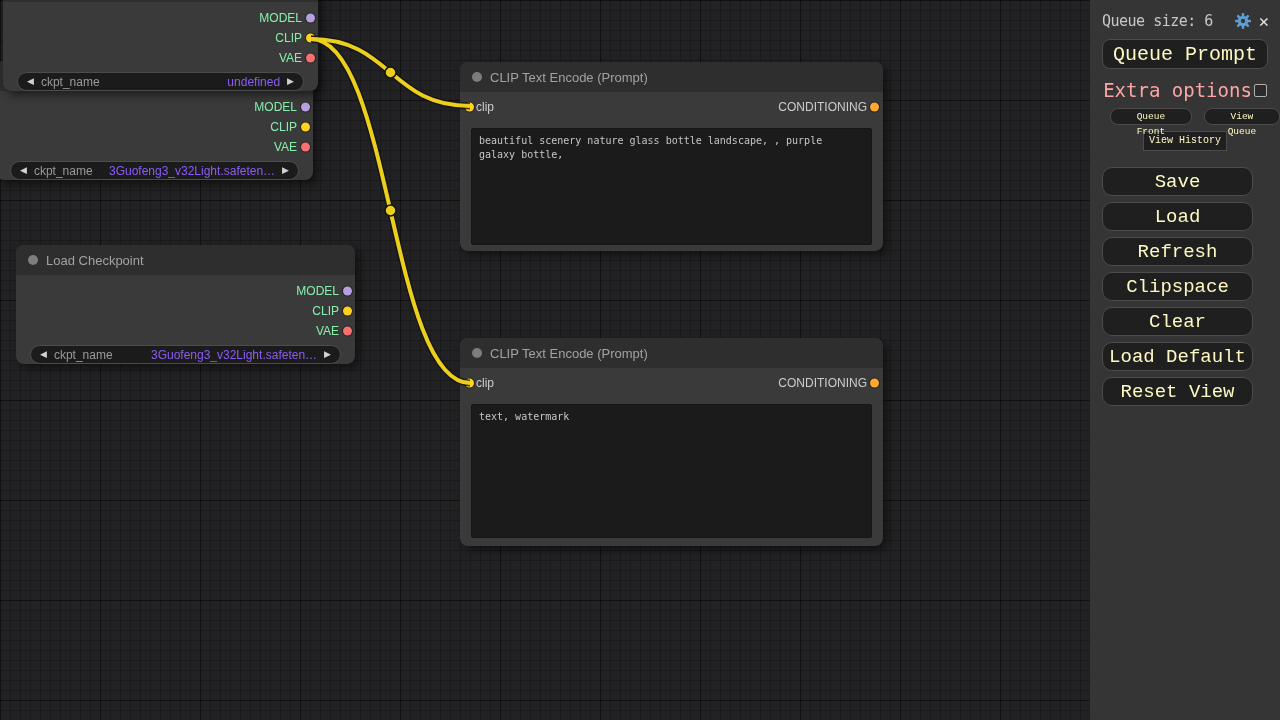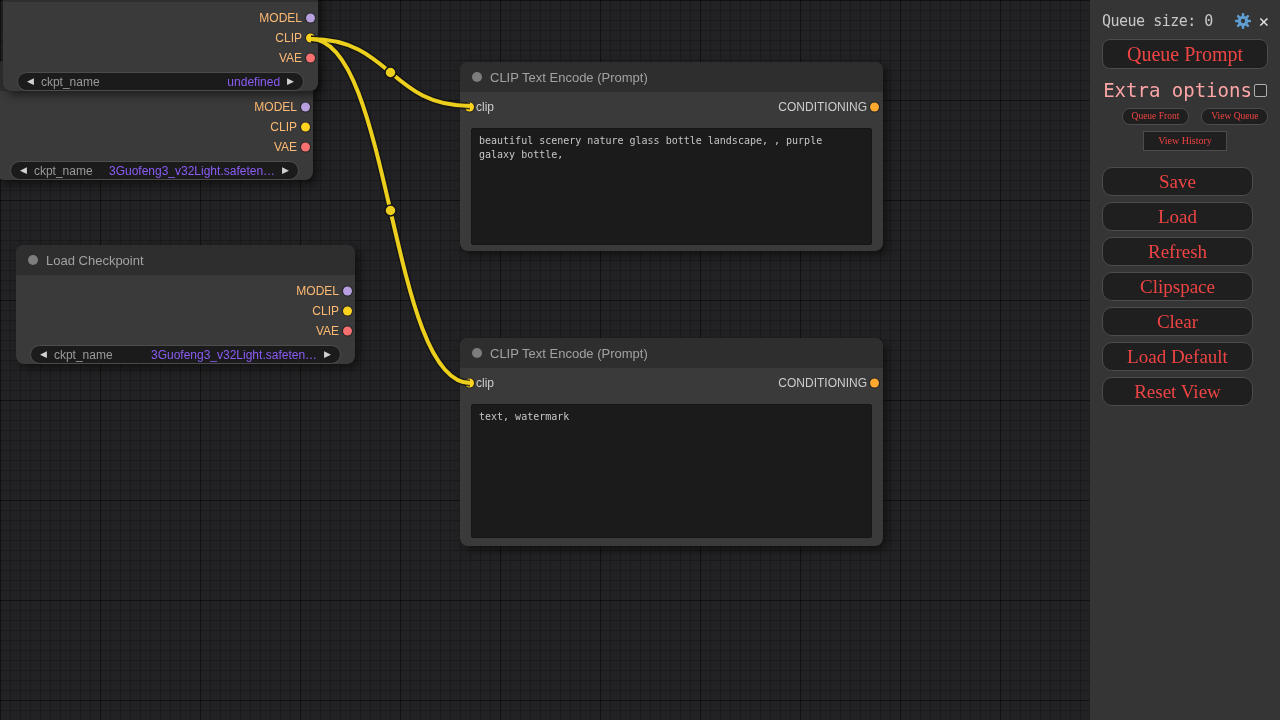--- a/index.html
+++ b/index.html
@@ -30,21 +30,21 @@
   }
   .node-title {
     height:30px; background:#2e2e2e; border-radius:8px 8px 0 0;
     display:flex; align-items:center; gap:8px; padding-left:12px;
     color:#a2a2a2; font-size:13px;
   }
   .tdot { width:10px; height:10px; border-radius:50%; background:#7d7d7d; flex:none; }
 
   .outs { padding-top:6px; }
   .slot-out { position:relative; height:20px; display:flex; align-items:center;
-              justify-content:flex-end; padding-right:16px; color:#fdba74;padding-left:39px; }
+              justify-content:flex-end; padding-right:16px; color:#86efac;padding-left:39px; }
   .sdot { position:absolute; width:9px; height:9px; border-radius:50%;
           top:50%; transform:translateY(-50%); box-shadow:0 0 0 1px rgba(0,0,0,.35); }
   .slot-out .sdot { right:3px; }
 
   .dot-model        { background:var(--model); }
   .dot-clip         { background:var(--clip); }
   .dot-vae          { background:var(--vae); }
   .dot-conditioning { background:var(--conditioning); }
 
   .widget {
@@ -76,22 +76,22 @@
     position:absolute; left:1090px; top:0; width:190px; height:720px;
     background:#353535; font-family:"DejaVu Sans Mono", monospace;
     color:#c8c8c8; z-index:50;
   }
   .sb-row1 { display:flex; align-items:center; margin:12px 11px 0 12px; gap:7px; }
   .queue-size { font-size:15px; letter-spacing:-.5px; flex:1; }
   .gear-wrap { width:18px; height:18px; cursor:pointer; flex:none; }
   .close-x { font-size:17px; color:#e2e2e2; cursor:pointer; flex:none; line-height:1; }
 
   .sb-btn {
-    display:block; background:#1f1f1f; border:1px solid #4c4c4c; color:#ef4444;
-    font-family:Liberation Serif, serif; text-align:center; cursor:pointer;
+    display:block; background:#1f1f1f; border:1px solid #4c4c4c; color:#fef9c3;
+    font-family:Liberation Mono, monospace; text-align:center; cursor:pointer;
   }
   .btn-queue-prompt { margin:9px 12px 0 12px; width:166px; height:30px;
                       border-radius:8px; font-size:20px; }
   .extra-row { display:flex; align-items:center; justify-content:center;
                margin-top:10px; gap:2px; }
   .extra-label { font-size:19px; color:#fca5a5; }
   .checkbox { width:13px; height:13px; border:1px solid #b0b0b0; border-radius:2px;
               background:#2b2b2b; cursor:pointer; }
   .small-row { display:flex; justify-content:center; gap:12px; margin-top:7px;margin-left:20px; }
   .btn-small { height:17px; border-radius:8px; font-size:9.5px; padding:0 9px;
@@ -221,21 +221,21 @@
     <path d="M 311 39 C 391 39, 390 383, 470 383" fill="none" style="stroke:#141414;" stroke-width="7" opacity="0.8"></path>
     <path d="M 311 39 C 391 39, 390 106, 470 106" fill="none" style="stroke:var(--wire);" stroke-width="4"></path>
     <path d="M 311 39 C 391 39, 390 383, 470 383" fill="none" style="stroke:var(--wire);" stroke-width="4"></path>
     <circle cx="390.5" cy="72.5" r="5.5" style="fill:var(--wire); stroke:#141414;" stroke-width="1.5"></circle>
     <circle cx="390.5" cy="210.5" r="5.5" style="fill:var(--wire); stroke:#141414;" stroke-width="1.5"></circle>
   </svg>
 </div>
 
 <div class="sidebar">
   <div class="sb-row1">
-    <span class="queue-size">Queue size: 0</span>
+    <span class="queue-size">Queue size: 6</span>
     <span class="gear-wrap">
       <svg width="18" height="18" viewBox="0 0 20 20">
         <g style="fill:var(--gear);">
           <rect x="8.6" y="1" width="2.8" height="18" rx="1.2"></rect>
           <rect x="8.6" y="1" width="2.8" height="18" rx="1.2" transform="rotate(45 10 10)"></rect>
           <rect x="8.6" y="1" width="2.8" height="18" rx="1.2" transform="rotate(90 10 10)"></rect>
           <rect x="8.6" y="1" width="2.8" height="18" rx="1.2" transform="rotate(135 10 10)"></rect>
           <circle cx="10" cy="10" r="5.8"></circle>
         </g>
         <circle cx="10" cy="10" r="2.4" fill="#353535"></circle>

